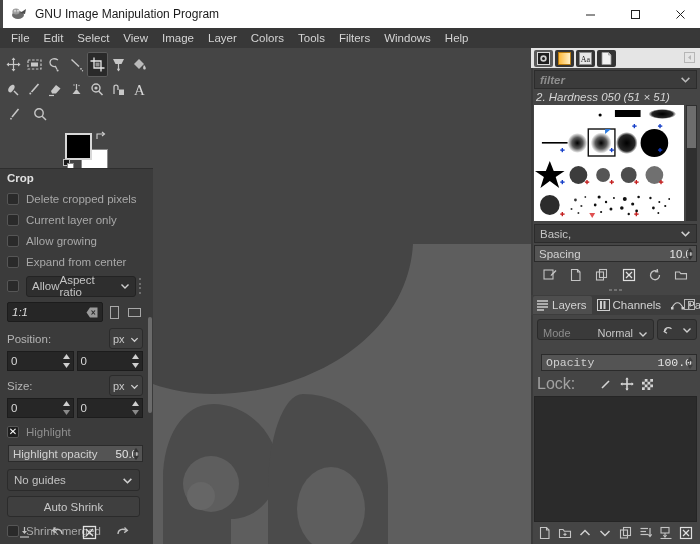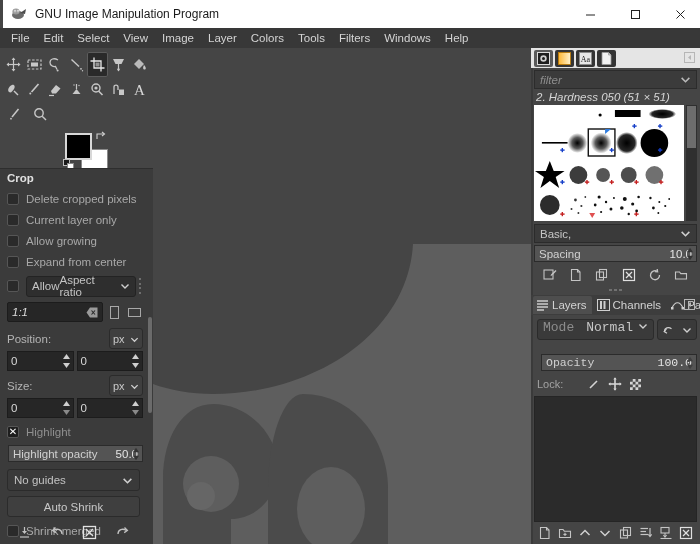--- a/index.html
+++ b/index.html
@@ -188,21 +188,21 @@
     width: 19px; height: 17px; margin-right: 2px; display:flex; align-items:center; justify-content:center;
     background: #343434; border-radius: 2px;
   }
   .dt.active { background: #5a5a5a; }
   .dock-menu { position: absolute; right: 5px; top: 4px; width: 11px; height: 11px; }
 
   .filterrow {
     height: 19px; background: #3b3b3b; margin: 2px 3px 0 3px; border: 1px solid #2c2c2c;
     display: flex; align-items: center; padding: 0 5px;
   }
-  .filterrow .ftxt { color: #8d8d8d; font-style: italic; font-size: 11.5px; }
+  .filterrow .ftxt { color: #8d8d8d; font-style: italic; font-size: 11.5px; font-weight: bold; }
   .filterrow .caret { margin-left: auto; width: 11px; height: 11px; }
 
   .brushlabel {
     padding: 2px 0 2px 5px; color: #d6d6d6; font-style: italic; font-size: 11.5px;
   }
   .brushgridwrap { position: relative; margin: 0 3px; height: 116px; display: flex; }
   .brushgrid {
     flex: 1; background: #ffffff; position: relative; overflow: hidden;
   }
   .bg-scroll { width: 11px; background: #2f2f2f; position: relative; margin-left: 2px; }
@@ -229,30 +229,30 @@
   .lt {
     height: 18px; display: flex; align-items: center; padding: 0 5px 0 3px; margin-right: 2px;
     color: #d2d2d2; font-size: 11.5px; border-radius: 2px 2px 0 0;
   }
   .lt.active { background: #4e4e4e; }
   .lt .lticon { width: 13px; height: 12px; margin-right: 3px; display:flex; }
 
   .moderow { display: flex; align-items: center; height: 23px; margin: 3px 3px 0 6px; }
   .modecombo {
     flex: 1; height: 21px; background: #3a3a3a; border: 1px solid #2b2b2b; border-radius: 3px;
-    display: flex; align-items: flex-start; padding: 0 5px; color: #8c8c8c; font-size: 13px; font-family: Liberation Mono, monospace;
+    display: flex; align-items: flex-end; padding: 0 5px; color: #8c8c8c; font-size: 11px;
   }
   .modecombo .mval { margin-left: auto; color: #c6c6c6; margin-right: 5px; }
   .modecombo .caret { width: 10px; height: 10px; }
   .modeextra {
     width: 40px; height: 21px; background: #3a3a3a; border: 1px solid #2b2b2b; border-radius: 3px;
     margin-left: 3px; display: flex; align-items: center; justify-content: space-around;
   }
   .lock-row { display: flex; align-items: center; height: 20px; padding-left: 6px; margin-top: 2px; }
-  .lock-row .lk { color: #a2a2a2; font-size: 11px; margin-right: 23px; }
+  .lock-row .lk { color: #a2a2a2; font-size: 16px; margin-right: 23px; }
   .lock-row .lkicon { width: 15px; height: 14px; margin-right: 6px; display:flex; align-items:center; justify-content:center;}
   .layerlist { flex: 1; background: #2b2b2b; margin: 2px 3px 0 3px; border: 1px solid #252525; }
   .layers-bottombar {
     height: 22px; display: flex; align-items: center; justify-content: space-around;
     padding: 0 4px;
   }
   .layers-bottombar .lbtn { width: 17px; height: 17px; display:flex; align-items:center; justify-content:center; }
 
   .sep-v { position: absolute; left: 0; top: 0; width: 2px; height: 100%; background: #3a3a3a; }
 </style>

